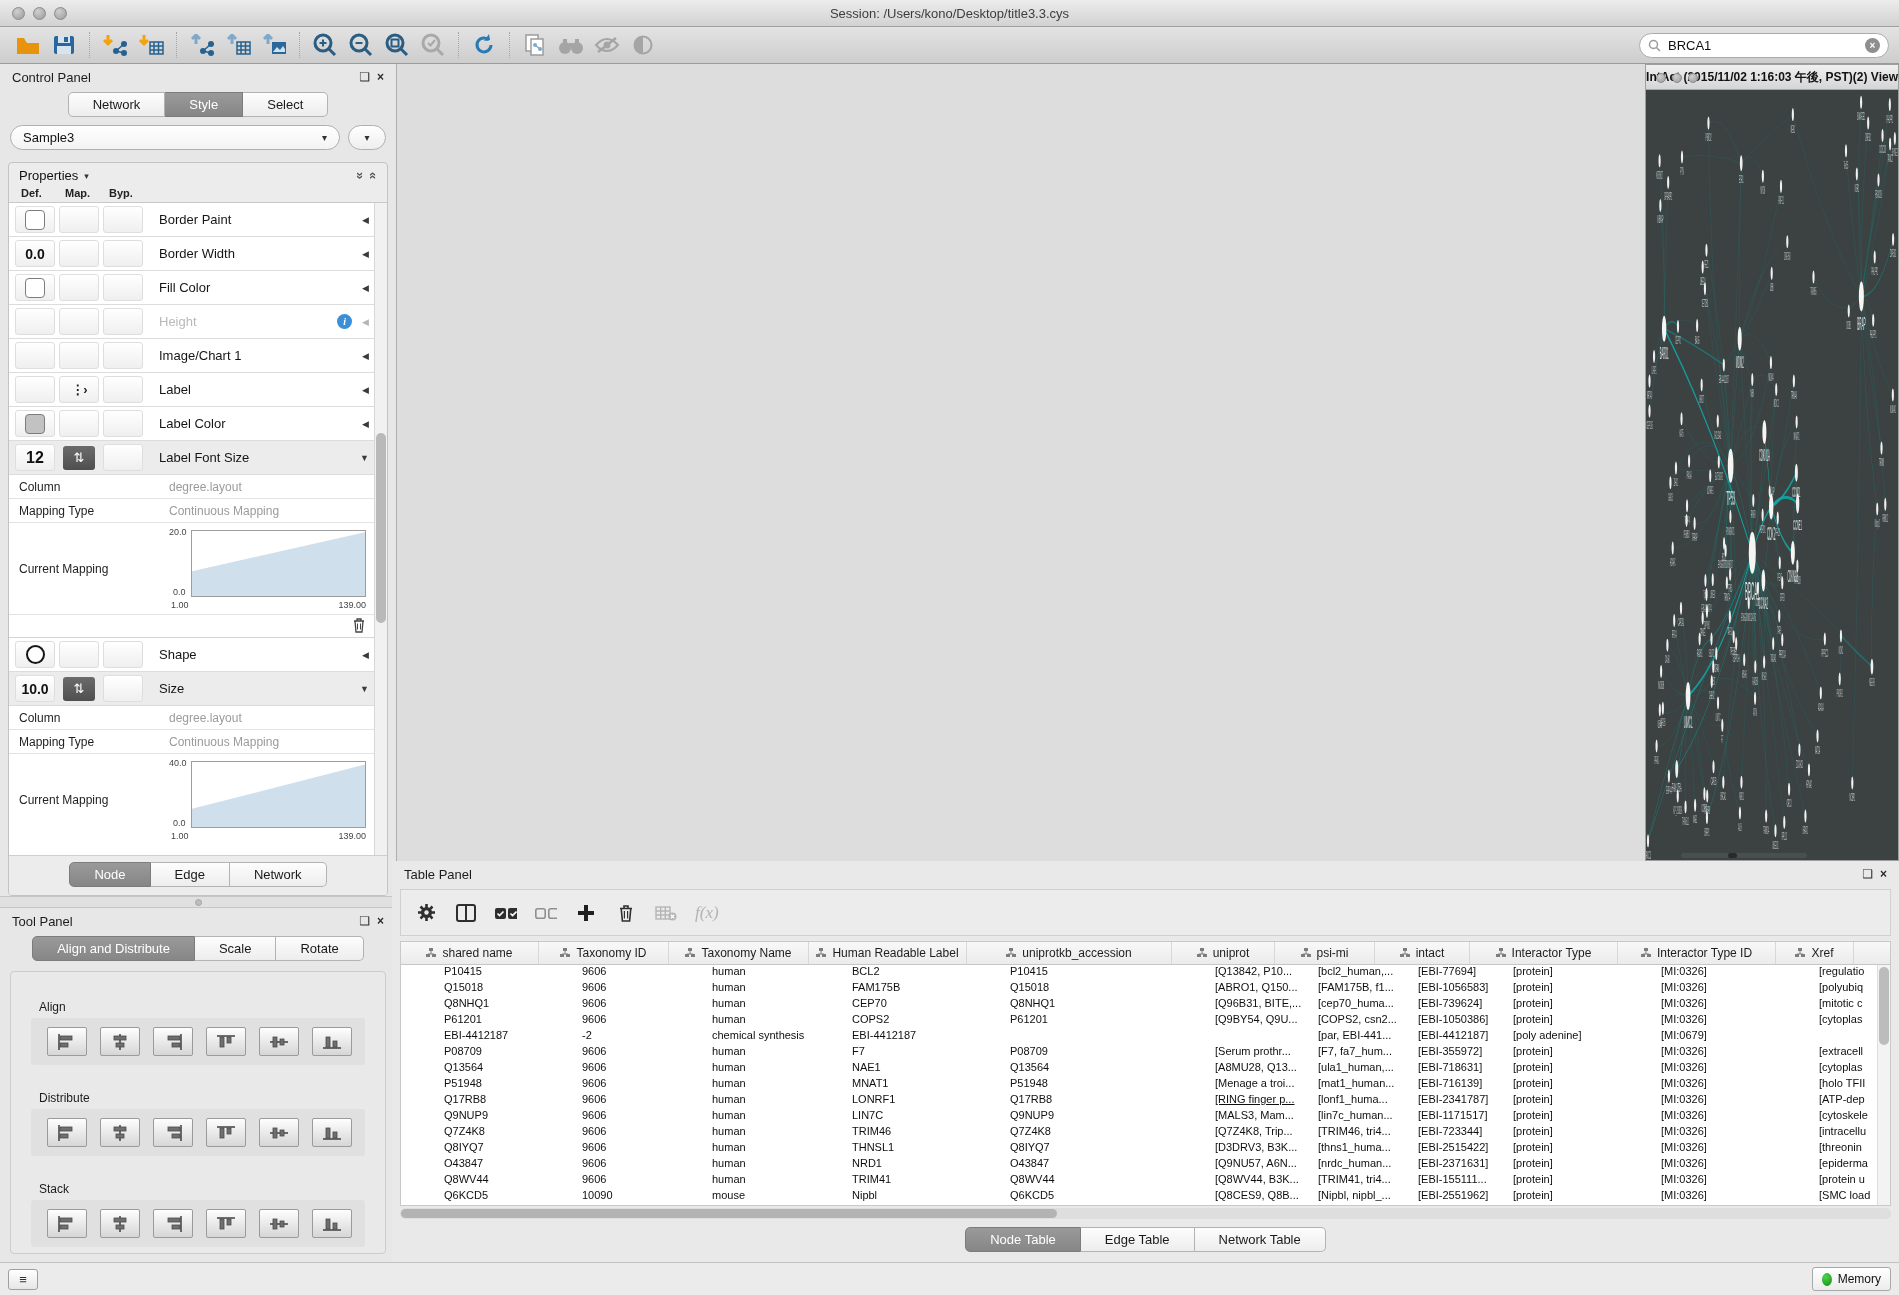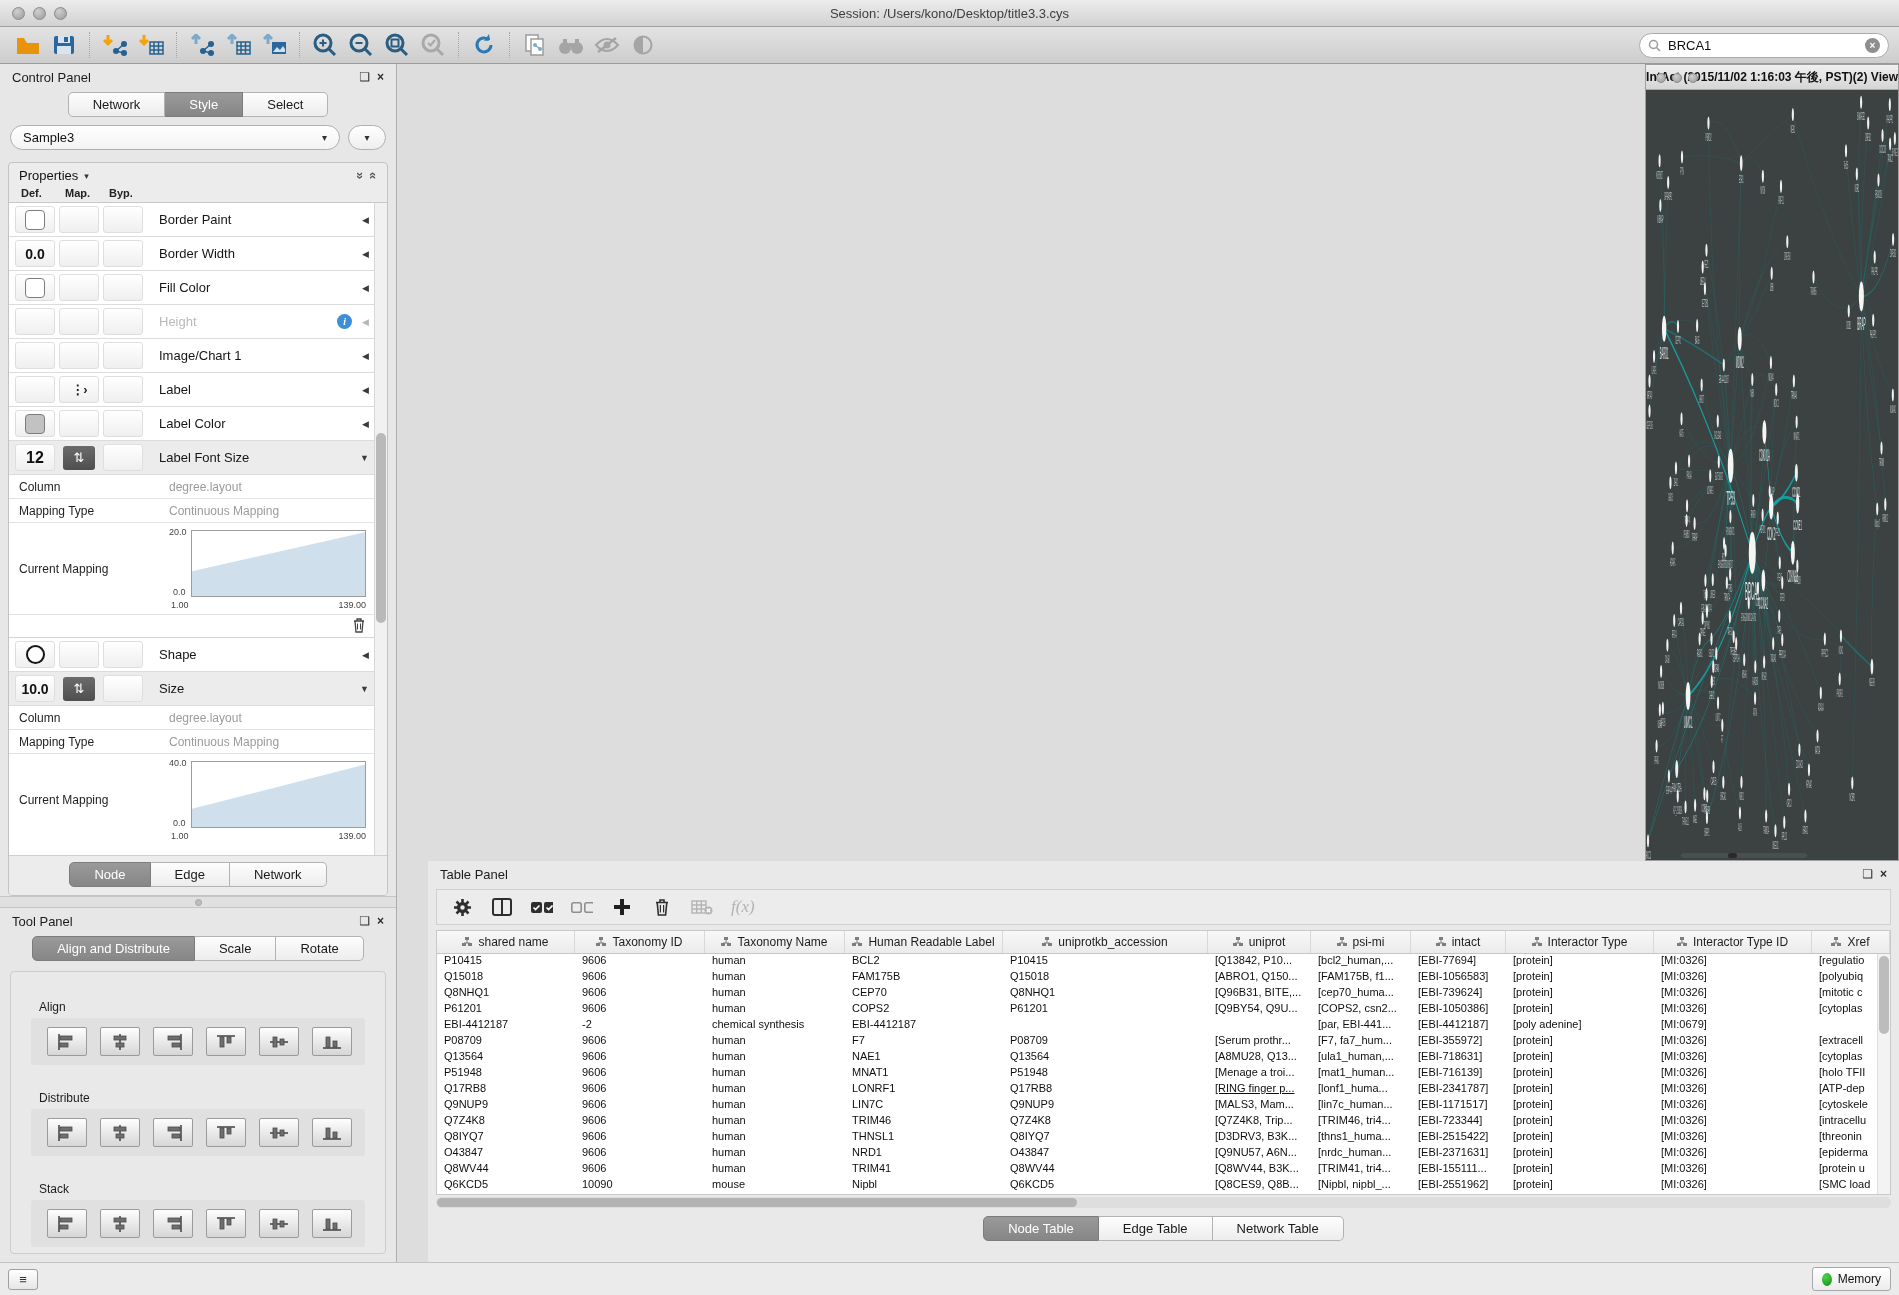--- a/index.html
+++ b/index.html
@@ -85,27 +85,27 @@
   .nettitle{height:25px;background:linear-gradient(#f0f0f0,#d5d5d5);border-bottom:1px solid #a7a7a7;display:flex;align-items:center;position:relative;}
   .nettitle .lights{left:10px;top:8px;gap:6px;}
   .nettitle .light{width:10px;height:10px;}
   .nettitle .wtitle{font-size:12px;color:#111;font-weight:bold;}
   .canvas{height:770px;background:#3c4141;position:relative;overflow:hidden;}
   .canvas svg{position:absolute;inset:0;}
   .canhscroll{position:absolute;bottom:2px;left:14%;width:50%;height:5px;border-radius:3px;background:rgba(255,255,255,.07);}
   .canhthumb{position:absolute;top:0;left:37%;width:7%;height:5px;border-radius:3px;background:#272b2b;}
   
   .tablepanel{flex:1;background:#e9e9e9;display:flex;flex-direction:column;min-height:0;}
-  .tp-toolbar{height:36px;margin:2px 8px 0;background:#ececec;border:1px solid #d0d0d0;display:flex;align-items:center;gap:18px;padding:0 14px;flex:none;}
+  .tp-toolbar{height:47px;margin:2px 8px 0;background:#ececec;border:1px solid #d0d0d0;display:flex;align-items:center;gap:18px;padding:0 14px;flex:none;}
   .tico{display:flex;align-items:center;justify-content:center;width:22px;height:22px;}
   .fx{font-family:"Liberation Serif",serif;font-style:italic;font-size:17px;color:#b3b3b3;}
   .tgrid{margin:5px 8px 0;background:#fff;border:1px solid #c9c9c9;position:relative;overflow:hidden;flex:none;}
   .thead{display:flex;height:23px;background:linear-gradient(#f8f8f8,#ebebeb);border-bottom:1px solid #c6c6c6;}
   .th{display:flex;align-items:center;justify-content:center;gap:6px;font-size:12px;color:#1d1d1d;border-right:1px solid #d8d8d8;flex:none;overflow:hidden;white-space:nowrap;}
-  .tr{display:flex;height:16px;}
+  .tr{display:flex;height:16px;padding-left:36px;}
   .td{font-size:11px;color:#0f0f0f;padding-left:7px;white-space:nowrap;overflow:hidden;flex:none;}
   .tvscroll{position:absolute;top:23px;right:0;bottom:0;width:13px;background:#f3f3f3;border-left:1px solid #ddd;}
   .tvthumb{position:absolute;top:2px;left:1px;width:10px;height:78px;border-radius:5px;background:#bcbcbc;}
   .thscroll{height:11px;margin:2px 8px 0;background:#dedede;border-radius:6px;position:relative;flex:none;}
   .ththumb{position:absolute;left:1px;top:1px;height:9px;width:44%;border-radius:5px;background:#b3b3b3;}
   .tp-tabs{display:flex;justify-content:center;padding:8px 0 6px;}
   
   .statusbar{height:33px;background:#ebebeb;border-top:1px solid #c2c2c2;display:flex;align-items:center;padding:0 8px;}
   .listbtn{width:30px;height:21px;border:1px solid #9f9f9f;border-radius:3px;background:linear-gradient(#fff,#e6e6e6);display:flex;align-items:center;justify-content:center;font-size:13px;color:#333;}
   .membtn{margin-left:auto;height:24px;border:1px solid #a8a8a8;border-radius:3px;background:linear-gradient(#fff,#ececec);display:flex;align-items:center;gap:6px;padding:0 9px;font-size:12px;color:#111;}

